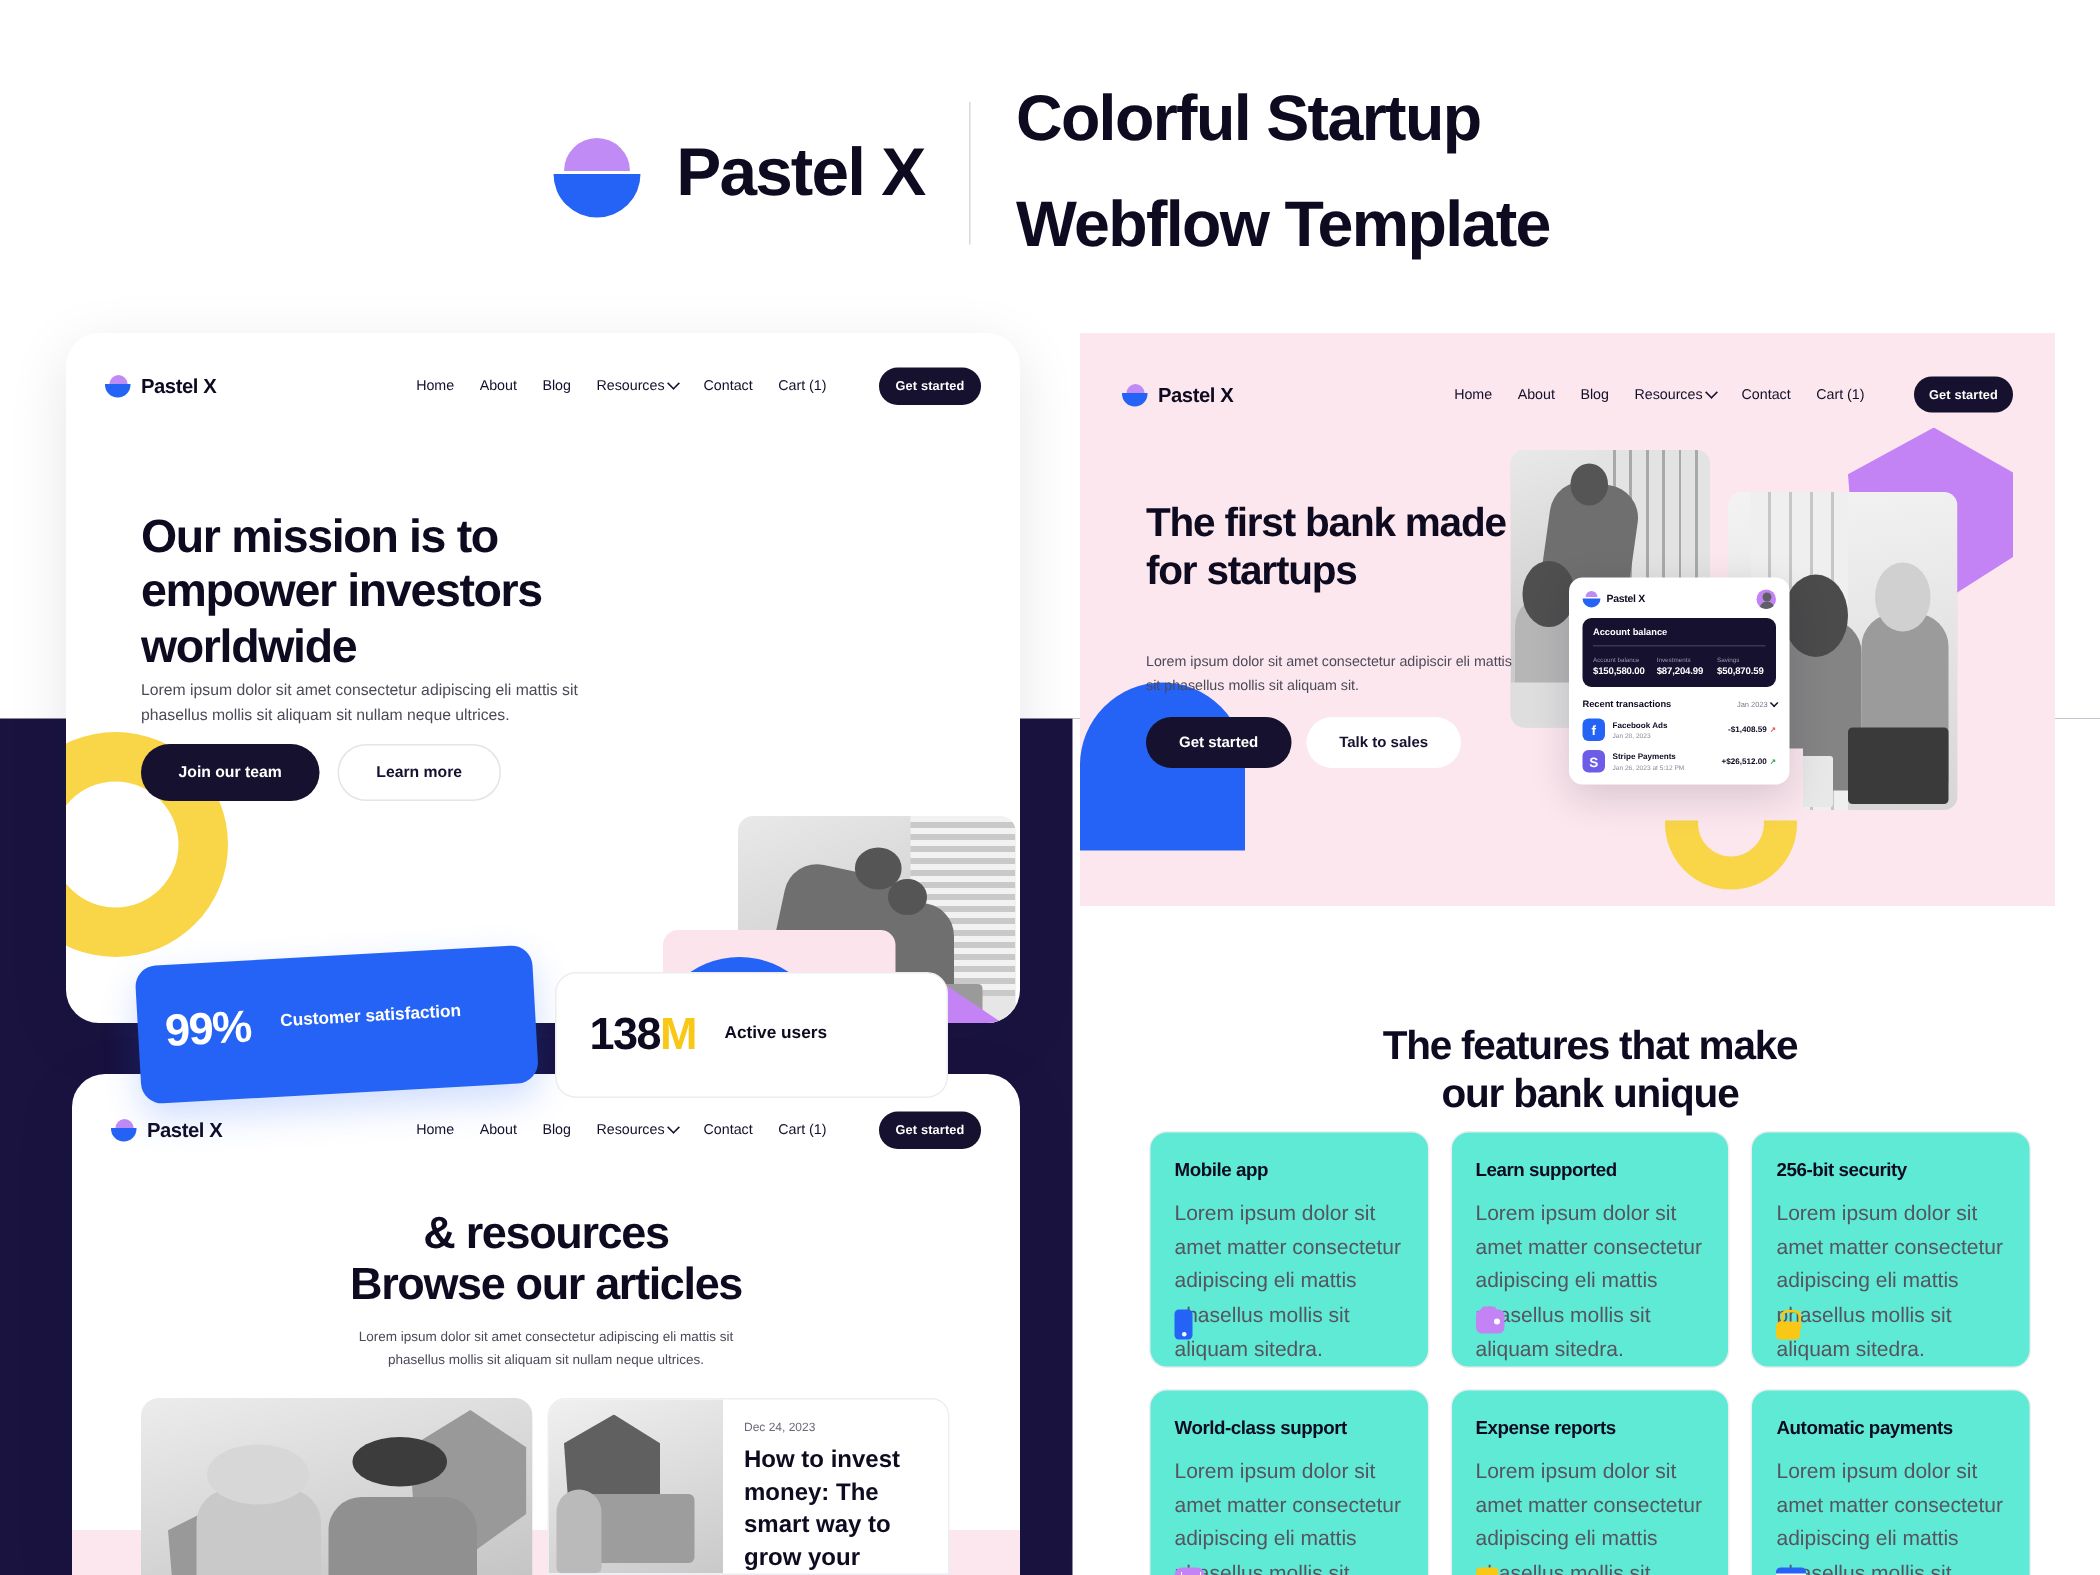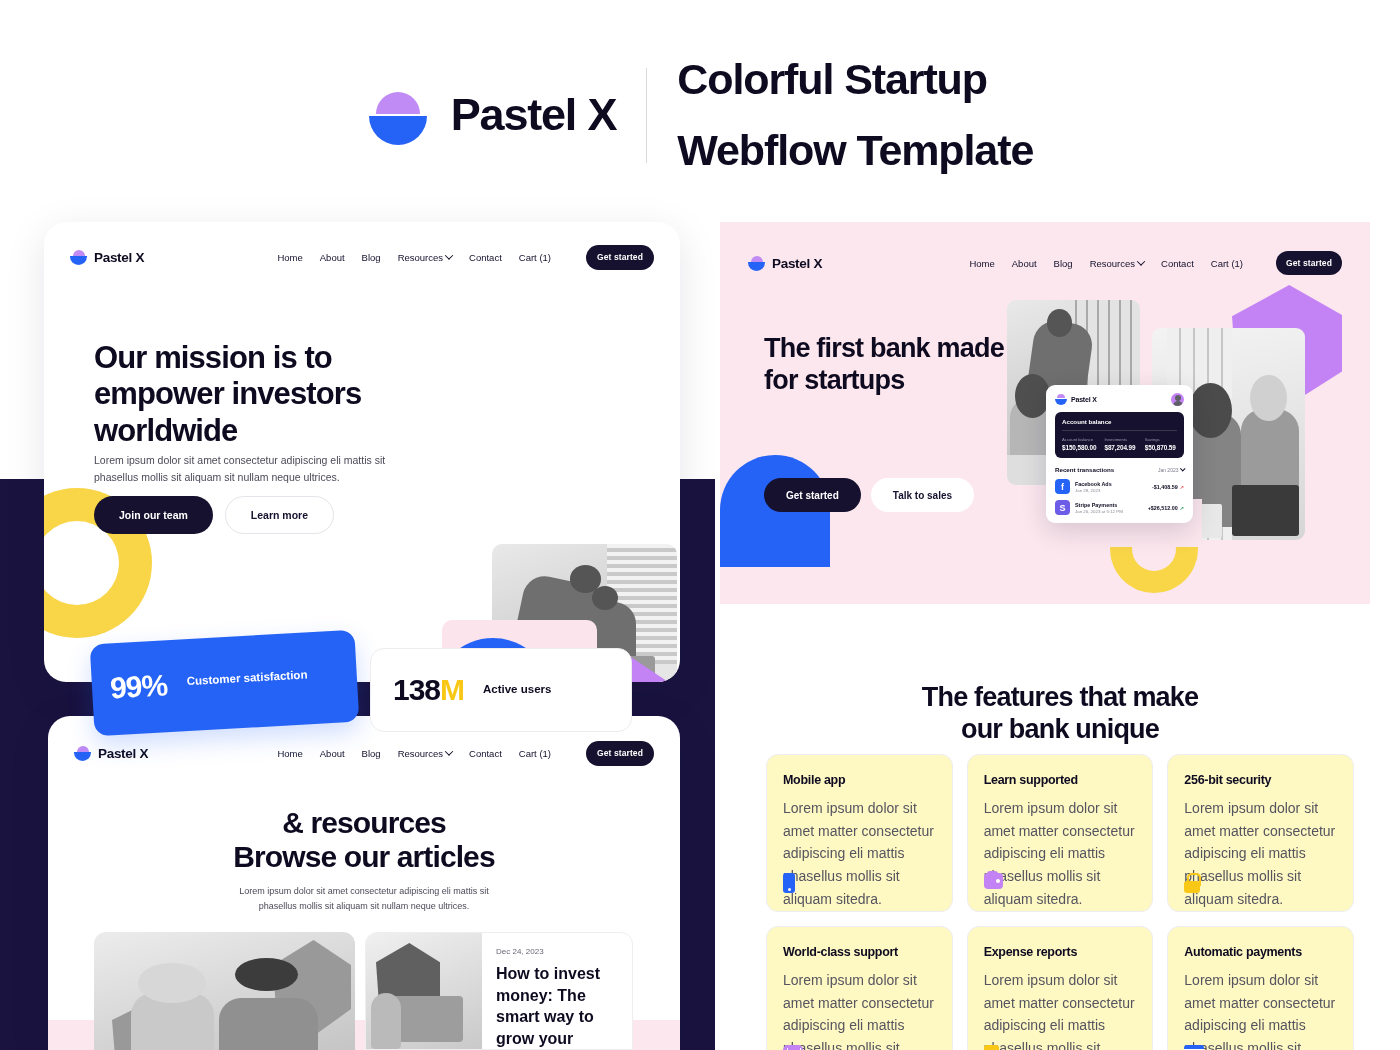--- a/index.html
+++ b/index.html
@@ -221,21 +221,21 @@
   .p3-title { margin-top:7px; font-size:16px; font-weight:700; color:#0E0B21; line-height:1.35; }
   .p3-meta { display:flex; align-items:center; margin-top:10px; }
   .tag { border:1px solid #e7e7ee; border-radius:999px; height:20px; padding:0 10px; display:flex; align-items:center; gap:5px; font-size:8px; color:#23213a; font-weight:600; }
   .tag .dot { width:5px; height:5px; border-radius:50%; background:#2563F6; }
   .arrow-btn { margin-left:auto; width:22px; height:22px; border-radius:50%; border:1px solid #e7e7ee; display:flex; align-items:center; justify-content:center; font-size:10px; color:#16112E; }
 
   
   #features { position:absolute; left:720px; top:604px; width:680px; height:553px; background:#fff; }
   #features .h2 { position:absolute; left:0; right:0; top:78px; text-align:center; font-size:27px; font-weight:700; color:#0E0B21; line-height:1.18; letter-spacing:-0.8px; }
   .feat-grid { position:absolute; left:46px; top:150px; width:588px; display:grid; grid-template-columns:repeat(3,1fr); gap:14px; }
-  .feat-card { background:#fef9c3; border:1px solid #ededf2; border-radius:12px; padding:18px 16px 16px; height:158px; position:relative; }
+  .feat-card { background:#5eead4; border:1px solid #ededf2; border-radius:12px; padding:18px 16px 16px; height:158px; position:relative; }
   .feat-title { font-size:12.5px; font-weight:700; color:#0E0B21; letter-spacing:-.3px; }
   .feat-text { margin-top:10px; font-size:14px; color:#55545f; line-height:1.62; }
   .feat-ico { position:absolute; left:16px; bottom:18px; width:20px; height:20px; }
 
   .ico-phone { width:12px; height:20px; border-radius:3px; background:#2563F6; position:relative; }
   .ico-phone::after { content:""; position:absolute; left:4.5px; bottom:2px; width:3px; height:3px; border-radius:50%; background:#fff; }
   .ico-wallet { width:19px; height:16px; border-radius:4px; background:#C483F5; position:relative; }
   .ico-wallet::before { content:""; position:absolute; left:3px; top:-2px; width:11px; height:5px; border-radius:3px 3px 0 0; background:#C483F5; }
   .ico-wallet::after { content:""; position:absolute; right:3px; top:6px; width:4px; height:4px; border-radius:50%; background:#fff; }
   .ico-lock { width:16px; height:20px; position:relative; }
@@ -362,20 +362,21 @@
           <div class="nav-link">
             <span>Resources</span>
             <span class="chev"></span>
           </div>
           <div class="nav-link">Contact</div>
           <div class="nav-link">Cart (1)</div>
           <div class="btn-dark">Get started</div>
         </div>
       </div>
       <div class="h1">The first bank made for startups</div>
+      <div class="sub">Lorem ipsum dolor sit amet consectetur adipiscir eli mattis sit phasellus mollis sit aliquam sit.</div>
       <div class="cta">
         <div class="pill-dark">Get started</div>
         <div class="pill-white">Talk to sales</div>
       </div>
     </div>
   </div>
 
   <div class="p2-blueblob"></div>
   <div class="p2-hex"></div>
   <div class="p2-photo-a">

